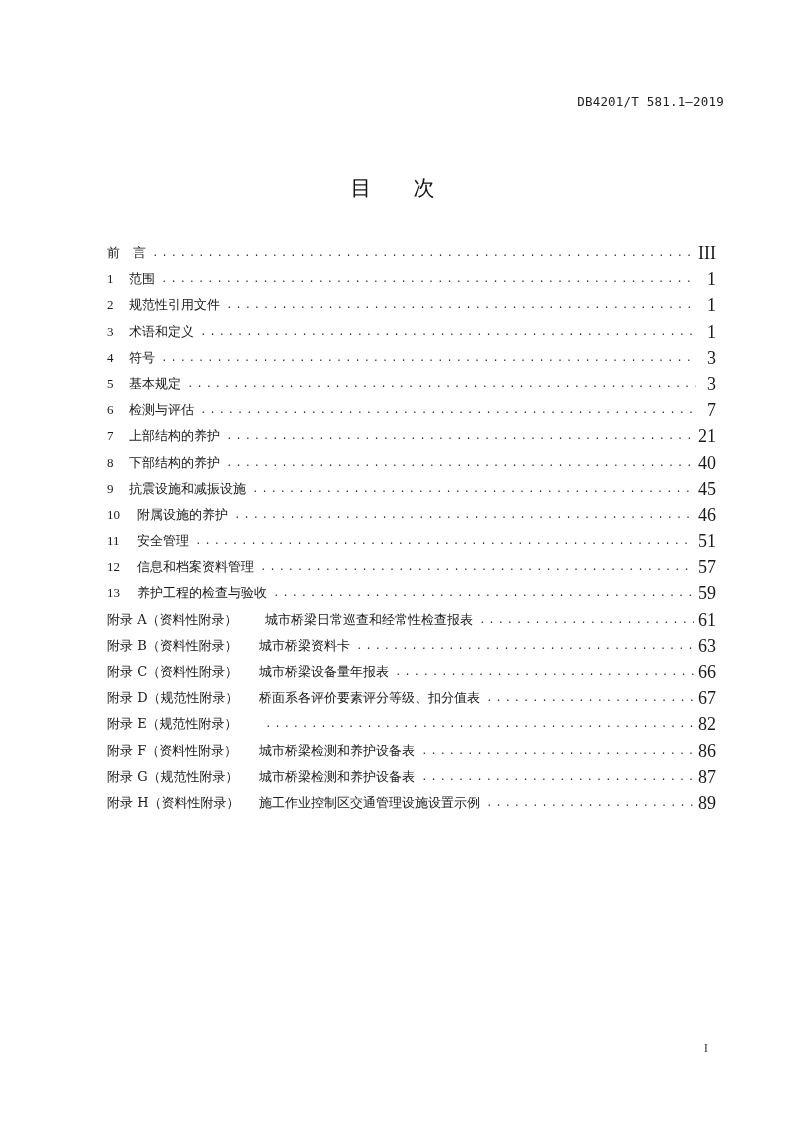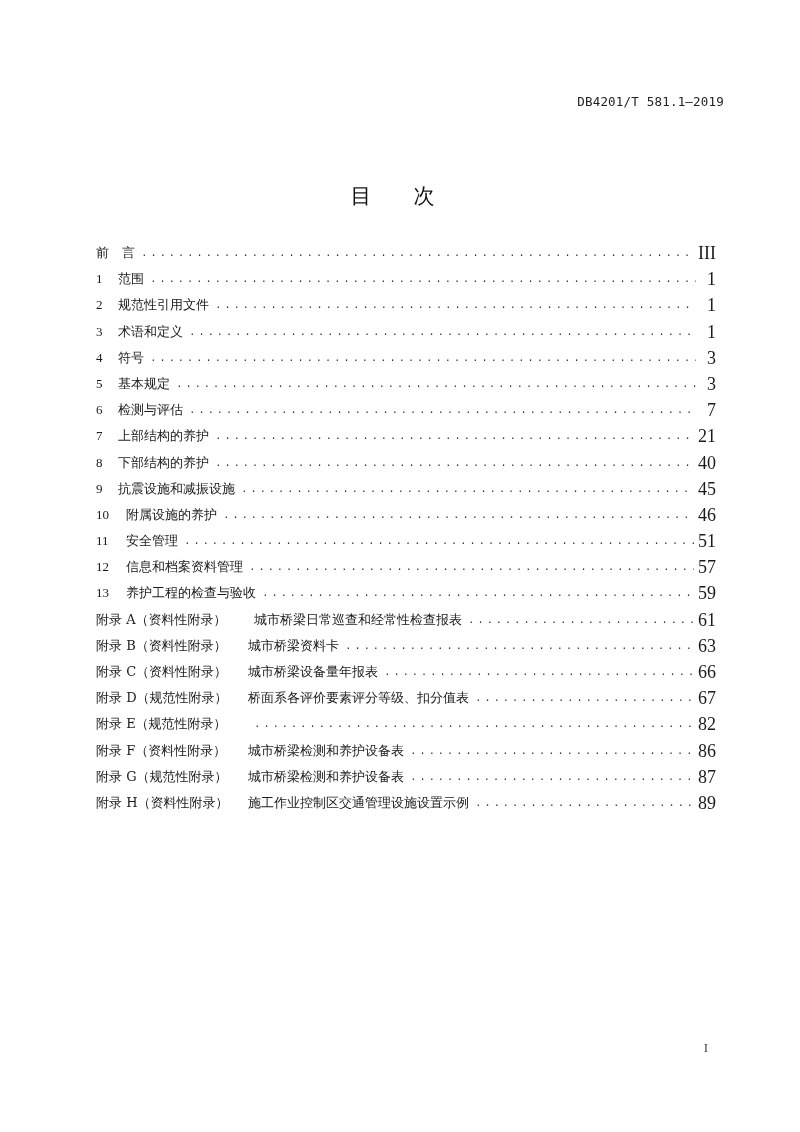--- a/index.html
+++ b/index.html
@@ -19,21 +19,21 @@
       position: absolute;
       top: 94px;
       right: 76px;
       font-family: "DejaVu Sans Mono", "Liberation Mono", monospace;
       font-size: 12.5px;
       letter-spacing: 0.2px;
       color: #222;
     }
     .toc-title {
       position: absolute;
-      top: 182px;
+      top: 174px;
       left: 0;
       width: 785px;
       text-align: center;
       font-family: "DejaVu Sans", "Liberation Sans", sans-serif;
       font-size: 21px;
       color: #111;
     }
     .toc-title span.gap {
       display: inline-block;
       width: 42px;
@@ -44,20 +44,21 @@
       left: 96px;
       width: 620px;
     }
     .toc-row {
       display: flex;
       align-items: center;
       height: 26.2px;
       font-size: 13px;
       line-height: 26.2px;
       white-space: nowrap;
+      margin-left: 11px;
     }
     .toc-row .num {
       display: inline-block;
       font-family: "Liberation Serif", "DejaVu Serif", serif;
       font-size: 13px;
     }
     .toc-row .label {
       display: inline-block;
     }
     .toc-row .leader {

